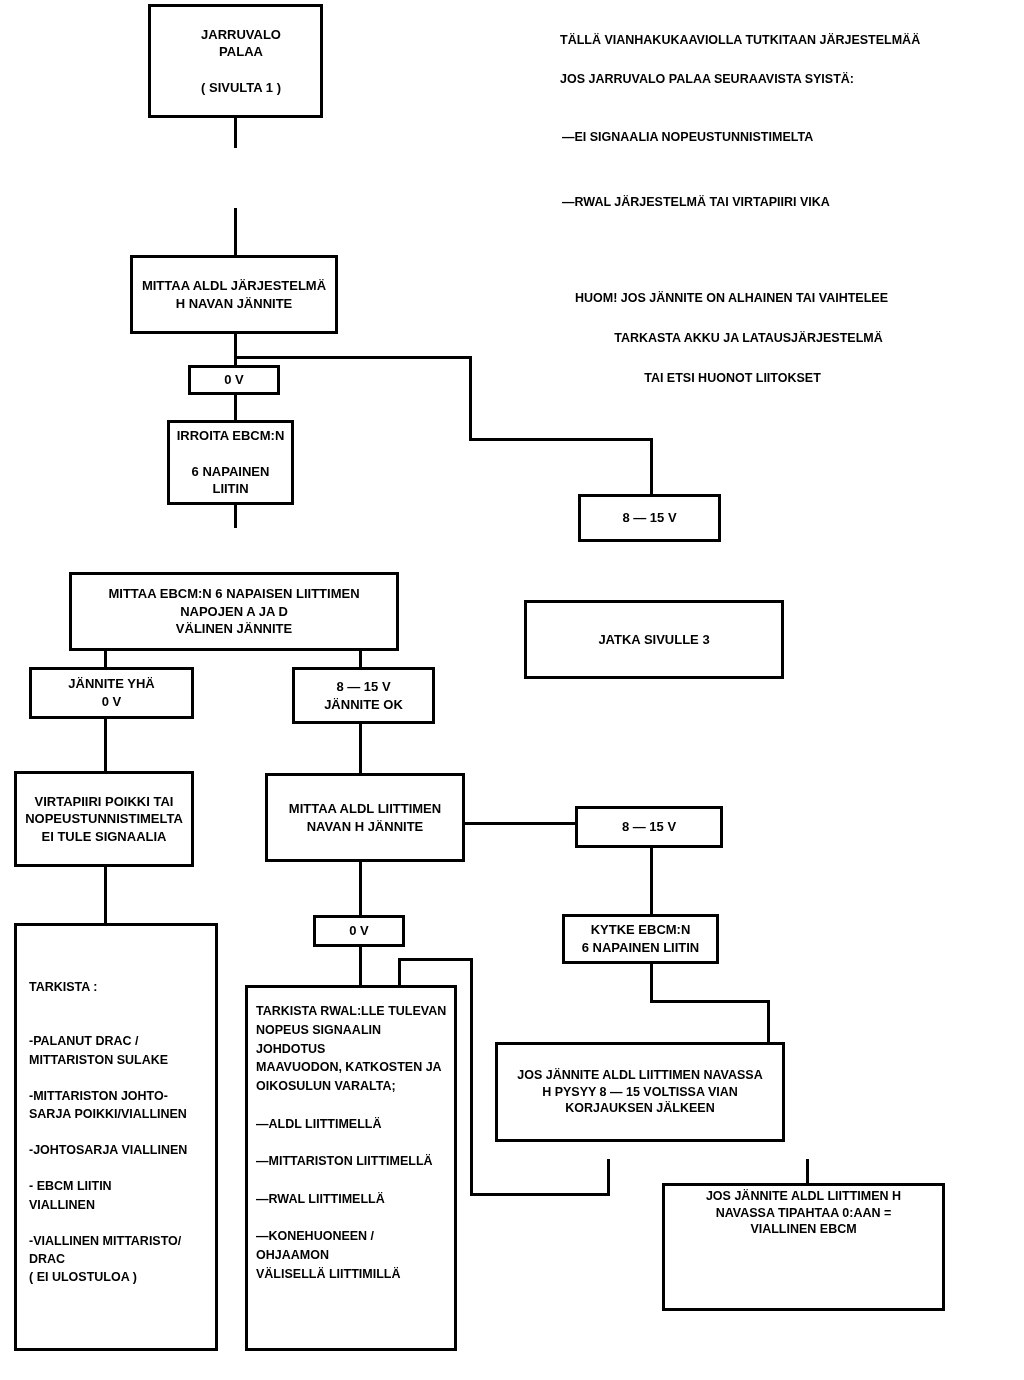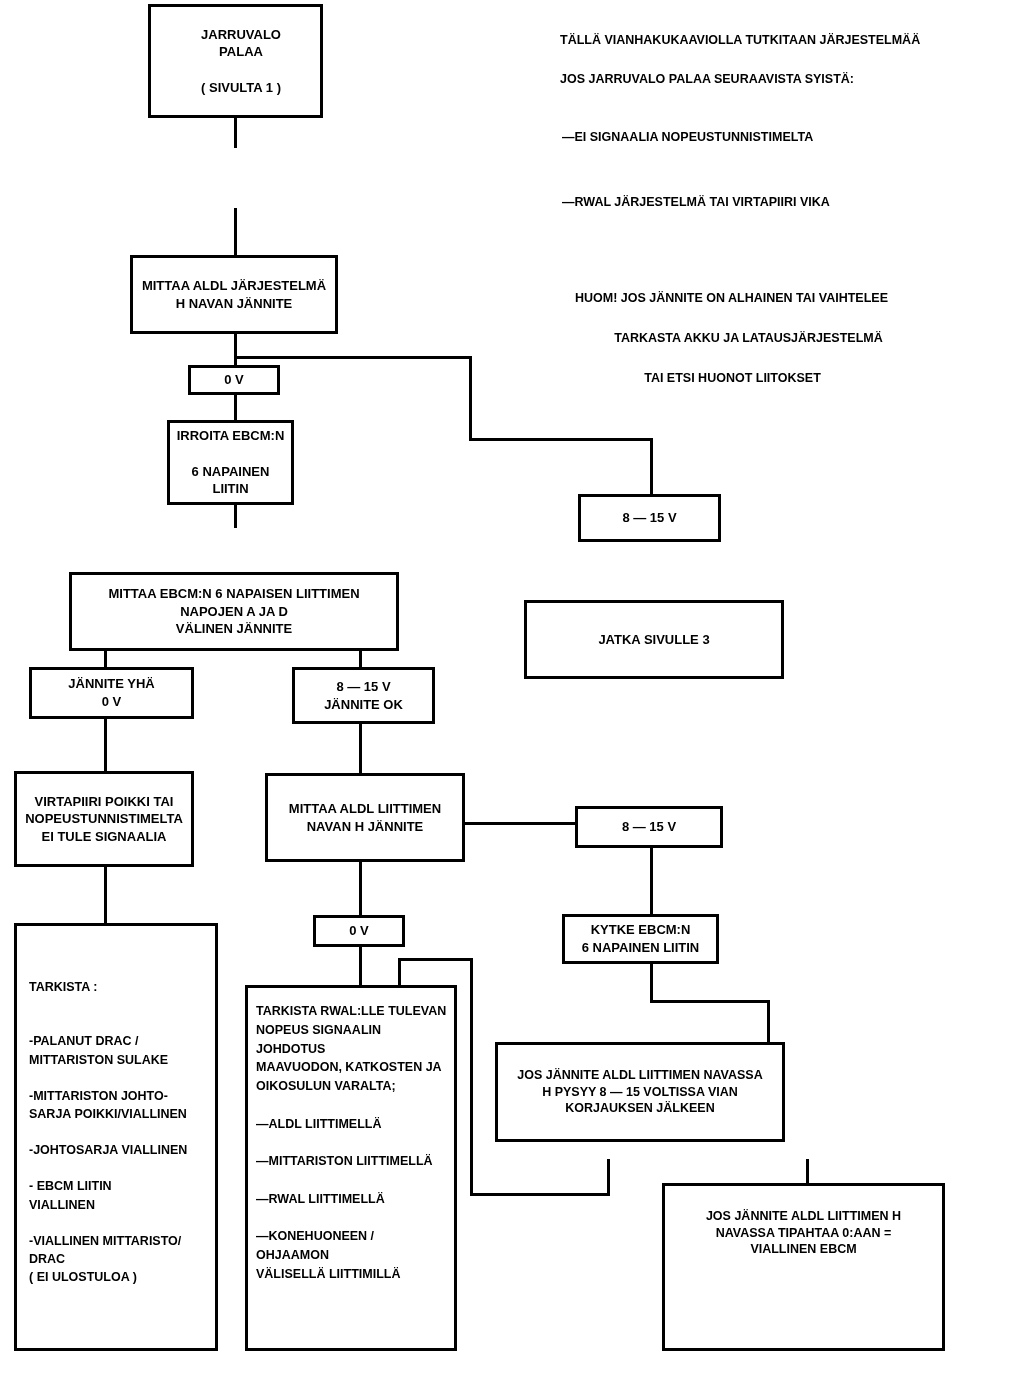--- a/index.html
+++ b/index.html
@@ -231,19 +231,19 @@
   —KONEHUONEEN / OHJAAMON
     VÄLISELLÄ LIITTIMILLÄ</span>
   </div>
 
   <div class="box" style="left:495px; top:1042px; width:290px; height:100px; font-size:12.5px;">
     <span class="txt">JOS JÄNNITE ALDL LIITTIMEN NAVASSA
 H  PYSYY  8  —  15  VOLTISSA  VIAN
 KORJAUKSEN JÄLKEEN</span>
   </div>
 
-  <div class="box" style="left:662px; top:1183px; width:283px; height:168px; font-size:12.5px;">
+  <div class="box" style="left:662px; top:1183px; width:283px; height:128px; font-size:12.5px;">
     <span class="txt" style="position:relative; top:-34px;">JOS JÄNNITE ALDL LIITTIMEN   H
 NAVASSA  TIPAHTAA 0:AAN =
 VIALLINEN  EBCM</span>
   </div>
 
 </div>
 
 </body></html>

